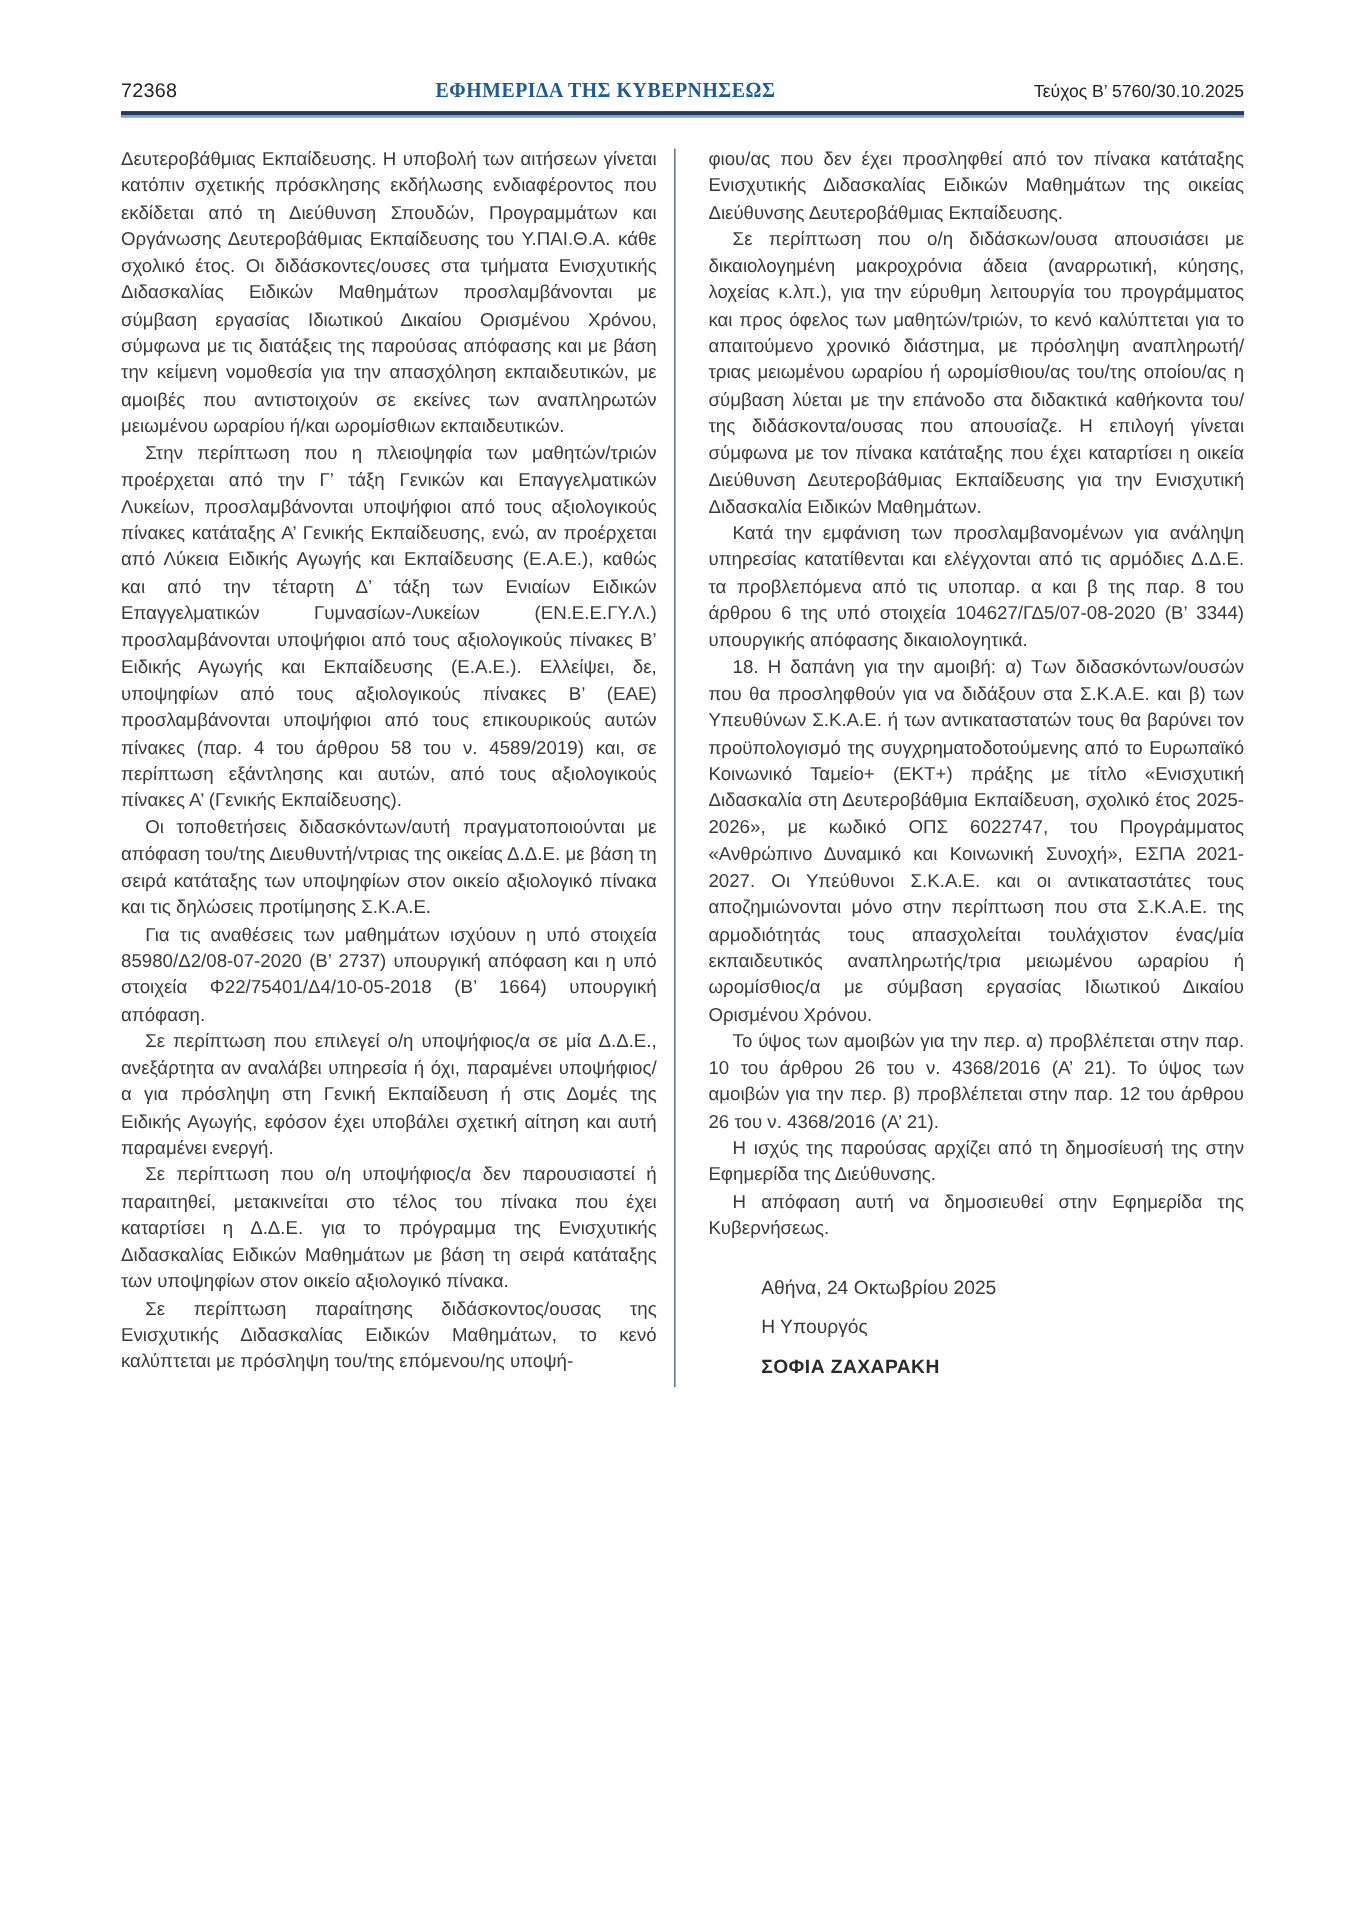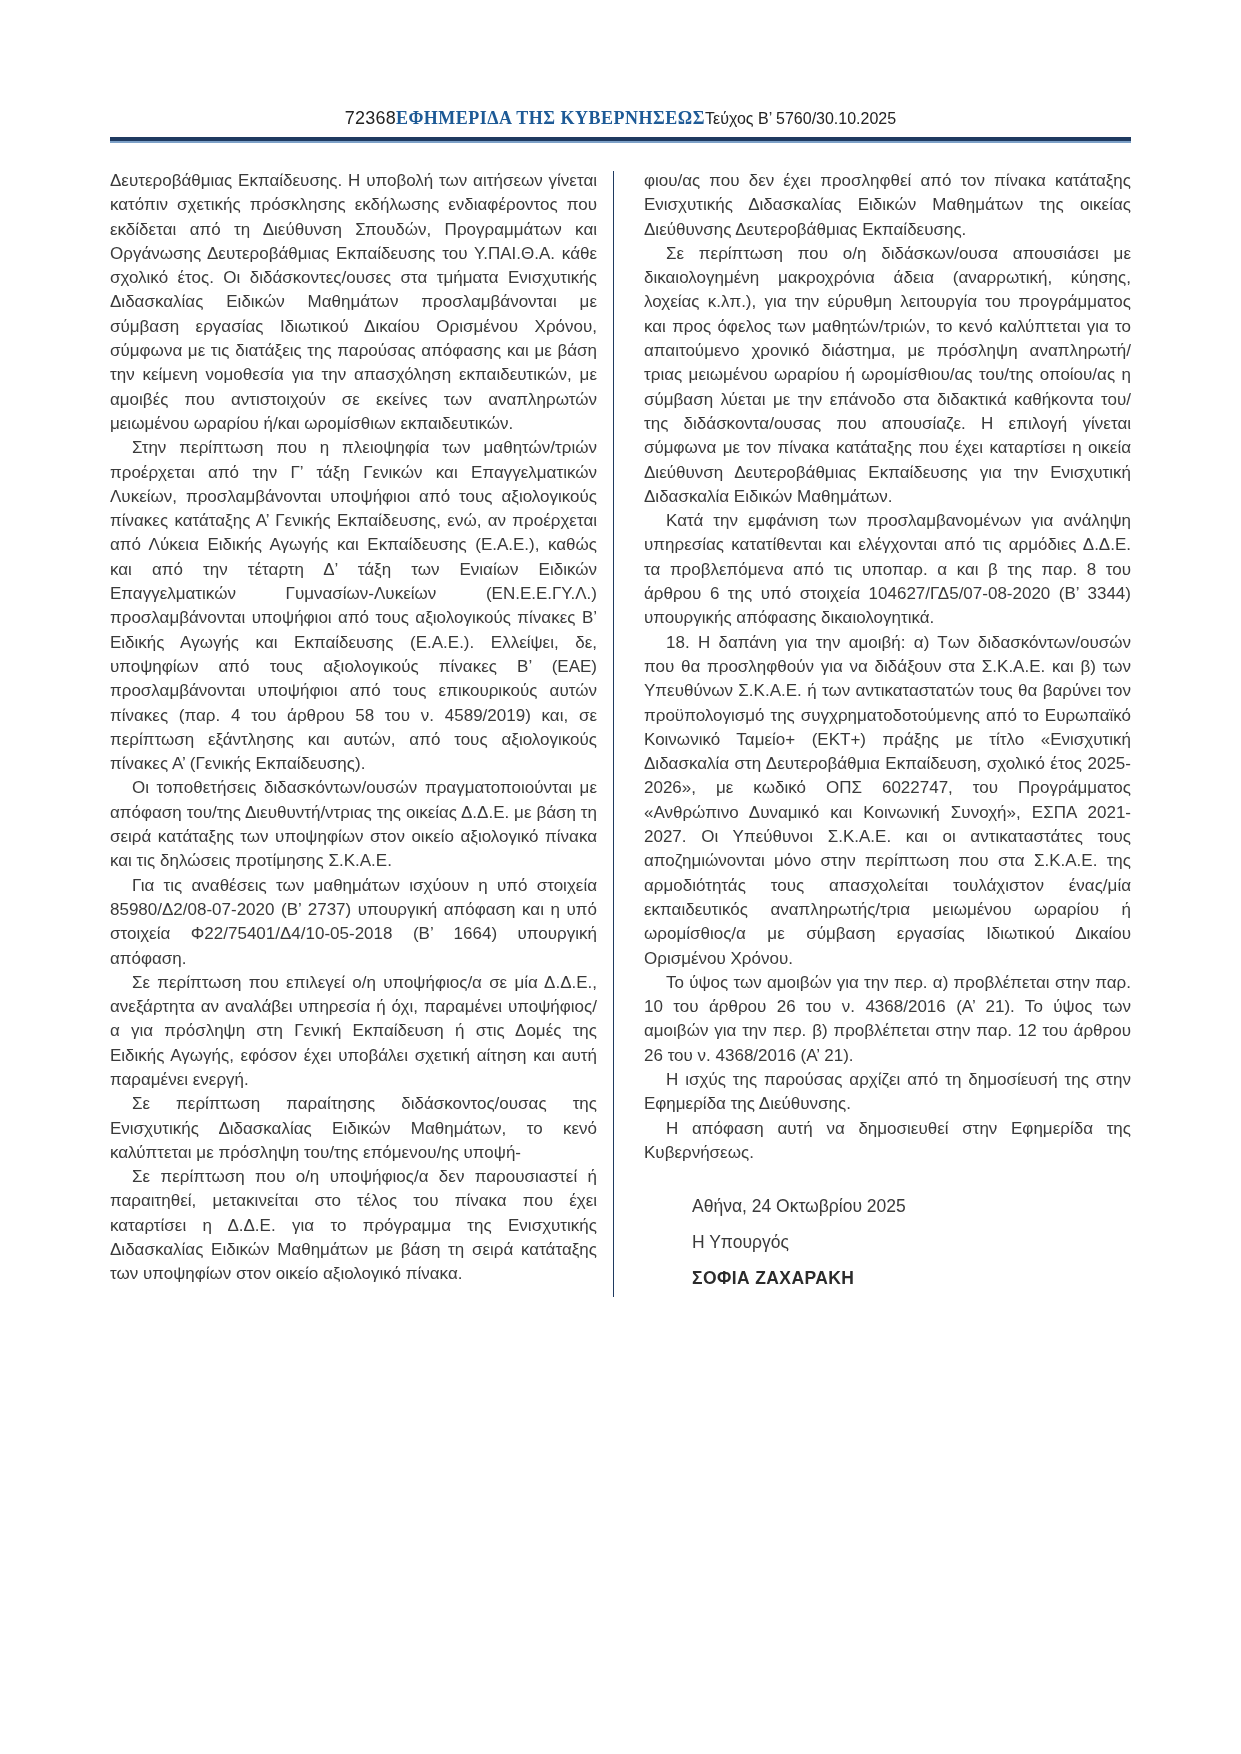--- a/index.html
+++ b/index.html
@@ -18,22 +18,22 @@
   .page {
     position: absolute;
     left: 110px;
     top: 0;
     width: 1021px;
   }
   
   .masthead {
     display: flex;
     align-items: baseline;
-    justify-content: center;
-    padding-top: 108px;
+    justify-content: space-between;
+    padding-top: 72px;
   }
   .page-number {
     font-size: 18px;
     color: #222222;
     letter-spacing: 0.2px;
   }
   .gazette-title {
     font-family: "Liberation Serif", "DejaVu Serif", serif;
     font-weight: bold;
     font-size: 18px;
@@ -106,25 +106,25 @@
     <span class="gazette-title">ΕΦΗΜΕΡΙΔΑ ΤΗΣ ΚΥΒΕΡΝΗΣΕΩΣ</span>
     <span class="issue-info">Τεύχος Β’ 5760/30.10.2025</span>
   </header>
 
   <div class="header-rule"></div>
 
   <main class="columns">
     <section class="col">
         <p class="para">Δευτεροβάθμιας Εκπαίδευσης. Η υποβολή των αιτήσεων γίνεται κατόπιν σχετικής πρόσκλησης εκδήλωσης ενδιαφέροντος που εκδίδεται από τη Διεύθυνση Σπουδών, Προγραμμάτων και Οργάνωσης Δευτεροβάθμιας Εκπαίδευσης του Υ.ΠΑΙ.Θ.Α. κάθε σχολικό έτος. Οι διδάσκοντες/ουσες στα τμήματα Ενισχυτικής Διδασκαλίας Ειδικών Μαθημάτων προσλαμβάνονται με σύμβαση εργασίας Ιδιωτικού Δικαίου Ορισμένου Χρόνου, σύμφωνα με τις διατάξεις της παρούσας απόφασης και με βάση την κείμενη νομοθεσία για την απασχόληση εκπαιδευτικών, με αμοιβές που αντιστοιχούν σε εκείνες των αναπληρωτών μειωμένου ωραρίου ή/και ωρομίσθιων εκπαιδευτικών.</p>
         <p class="para indent">Στην περίπτωση που η πλειοψηφία των μαθητών/τριών προέρχεται από την Γ’ τάξη Γενικών και Επαγγελματικών Λυκείων, προσλαμβάνονται υποψήφιοι από τους αξιολογικούς πίνακες κατάταξης Α’ Γενικής Εκπαίδευσης, ενώ, αν προέρχεται από Λύκεια Ειδικής Αγωγής και Εκπαίδευσης (Ε.Α.Ε.), καθώς και από την τέταρτη Δ’ τάξη των Ενιαίων Ειδικών Επαγγελματικών Γυμνασίων-Λυκείων (ΕΝ.Ε.Ε.ΓΥ.Λ.) προσλαμβάνονται υποψήφιοι από τους αξιολογικούς πίνακες Β’ Ειδικής Αγωγής και Εκπαίδευσης (Ε.Α.Ε.). Ελλείψει, δε, υποψηφίων από τους αξιολογικούς πίνακες Β’ (ΕΑΕ) προσλαμβάνονται υποψήφιοι από τους επικουρικούς αυτών πίνακες (παρ. 4 του άρθρου 58 του ν. 4589/2019) και, σε περίπτωση εξάντλησης και αυτών, από τους αξιολογικούς πίνακες Α’ (Γενικής Εκπαίδευσης).</p>
-        <p class="para indent">Οι τοποθετήσεις διδασκόντων/ουσών πραγματοποιούνται με απόφαση του/της Διευθυντή/ντριας της οικείας Δ.Δ.Ε. με βάση τη σειρά κατάταξης των υποψηφίων στον οικείο αξιολογικό πίνακα και τις δηλώσεις προτίμησης Σ.Κ.Α.Ε.</p>
+        <p class="para indent">Οι τοποθετήσεις διδασκόντων/αυτή πραγματοποιούνται με απόφαση του/της Διευθυντή/ντριας της οικείας Δ.Δ.Ε. με βάση τη σειρά κατάταξης των υποψηφίων στον οικείο αξιολογικό πίνακα και τις δηλώσεις προτίμησης Σ.Κ.Α.Ε.</p>
         <p class="para indent">Για τις αναθέσεις των μαθημάτων ισχύουν η υπό στοιχεία 85980/Δ2/08-07-2020 (Β’ 2737) υπουργική απόφαση και η υπό στοιχεία Φ22/75401/Δ4/10-05-2018 (Β’ 1664) υπουργική απόφαση.</p>
         <p class="para indent">Σε περίπτωση που επιλεγεί ο/η υποψήφιος/α σε μία Δ.Δ.Ε., ανεξάρτητα αν αναλάβει υπηρεσία ή όχι, παραμένει υποψήφιος/α για πρόσληψη στη Γενική Εκπαίδευση ή στις Δομές της Ειδικής Αγωγής, εφόσον έχει υποβάλει σχετική αίτηση και αυτή παραμένει ενεργή.</p>
+        <p class="para indent">Σε περίπτωση που ο/η υποψήφιος/α δεν παρουσιαστεί ή παραιτηθεί, μετακινείται στο τέλος του πίνακα που έχει καταρτίσει η Δ.Δ.Ε. για το πρόγραμμα της Ενισχυτικής Διδασκαλίας Ειδικών Μαθημάτων με βάση τη σειρά κατάταξης των υποψηφίων στον οικείο αξιολογικό πίνακα.</p>
         <p class="para indent">Σε περίπτωση παραίτησης διδάσκοντος/ουσας της Ενισχυτικής Διδασκαλίας Ειδικών Μαθημάτων, το κενό καλύπτεται με πρόσληψη του/της επόμενου/ης υποψή-</p>
-        <p class="para indent">Σε περίπτωση που ο/η υποψήφιος/α δεν παρουσιαστεί ή παραιτηθεί, μετακινείται στο τέλος του πίνακα που έχει καταρτίσει η Δ.Δ.Ε. για το πρόγραμμα της Ενισχυτικής Διδασκαλίας Ειδικών Μαθημάτων με βάση τη σειρά κατάταξης των υποψηφίων στον οικείο αξιολογικό πίνακα.</p>
       </section>
 
     <div class="divider"></div>
 
     <section class="col">
       <div>
           <p class="para">φιου/ας που δεν έχει προσληφθεί από τον πίνακα κατάταξης Ενισχυτικής Διδασκαλίας Ειδικών Μαθημάτων της οικείας Διεύθυνσης Δευτεροβάθμιας Εκπαίδευσης.</p>
           <p class="para indent">Σε περίπτωση που ο/η διδάσκων/ουσα απουσιάσει με δικαιολογημένη μακροχρόνια άδεια (αναρρωτική, κύησης, λοχείας κ.λπ.), για την εύρυθμη λειτουργία του προγράμματος και προς όφελος των μαθητών/τριών, το κενό καλύπτεται για το απαιτούμενο χρονικό διάστημα, με πρόσληψη αναπληρωτή/τριας μειωμένου ωραρίου ή ωρομίσθιου/ας του/της οποίου/ας η σύμβαση λύεται με την επάνοδο στα διδακτικά καθήκοντα του/της διδάσκοντα/ουσας που απουσίαζε. Η επιλογή γίνεται σύμφωνα με τον πίνακα κατάταξης που έχει καταρτίσει η οικεία Διεύθυνση Δευτεροβάθμιας Εκπαίδευσης για την Ενισχυτική Διδασκαλία Ειδικών Μαθημάτων.</p>
           <p class="para indent">Κατά την εμφάνιση των προσλαμβανομένων για ανάληψη υπηρεσίας κατατίθενται και ελέγχονται από τις αρμόδιες Δ.Δ.Ε. τα προβλεπόμενα από τις υποπαρ. α και β της παρ. 8 του άρθρου 6 της υπό στοιχεία 104627/ΓΔ5/07-08-2020 (Β’ 3344) υπουργικής απόφασης δικαιολογητικά.</p>
           <p class="para indent">18. Η δαπάνη για την αμοιβή: α) Των διδασκόντων/ουσών που θα προσληφθούν για να διδάξουν στα Σ.Κ.Α.Ε. και β) των Υπευθύνων Σ.Κ.Α.Ε. ή των αντικαταστατών τους θα βαρύνει τον προϋπολογισμό της συγχρηματοδοτούμενης από το Ευρωπαϊκό Κοινωνικό Ταμείο+ (ΕΚΤ+) πράξης με τίτλο «Ενισχυτική Διδασκαλία στη Δευτεροβάθμια Εκπαίδευση, σχολικό έτος 2025-2026», με κωδικό ΟΠΣ 6022747, του Προγράμματος «Ανθρώπινο Δυναμικό και Κοινωνική Συνοχή», ΕΣΠΑ 2021-2027. Οι Υπεύθυνοι Σ.Κ.Α.Ε. και οι αντικαταστάτες τους αποζημιώνονται μόνο στην περίπτωση που στα Σ.Κ.Α.Ε. της αρμοδιότητάς τους απασχολείται τουλάχιστον ένας/μία εκπαιδευτικός αναπληρωτής/τρια μειωμένου ωραρίου ή ωρομίσθιος/α με σύμβαση εργασίας Ιδιωτικού Δικαίου Ορισμένου Χρόνου.</p>

